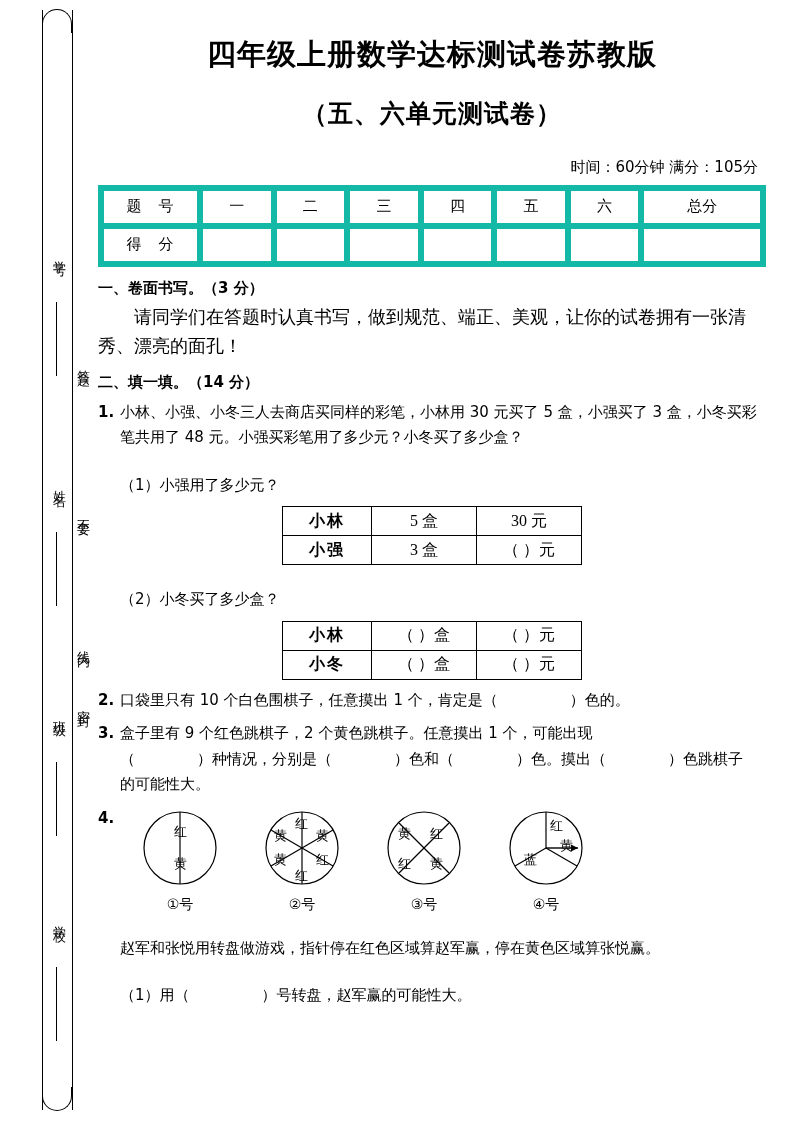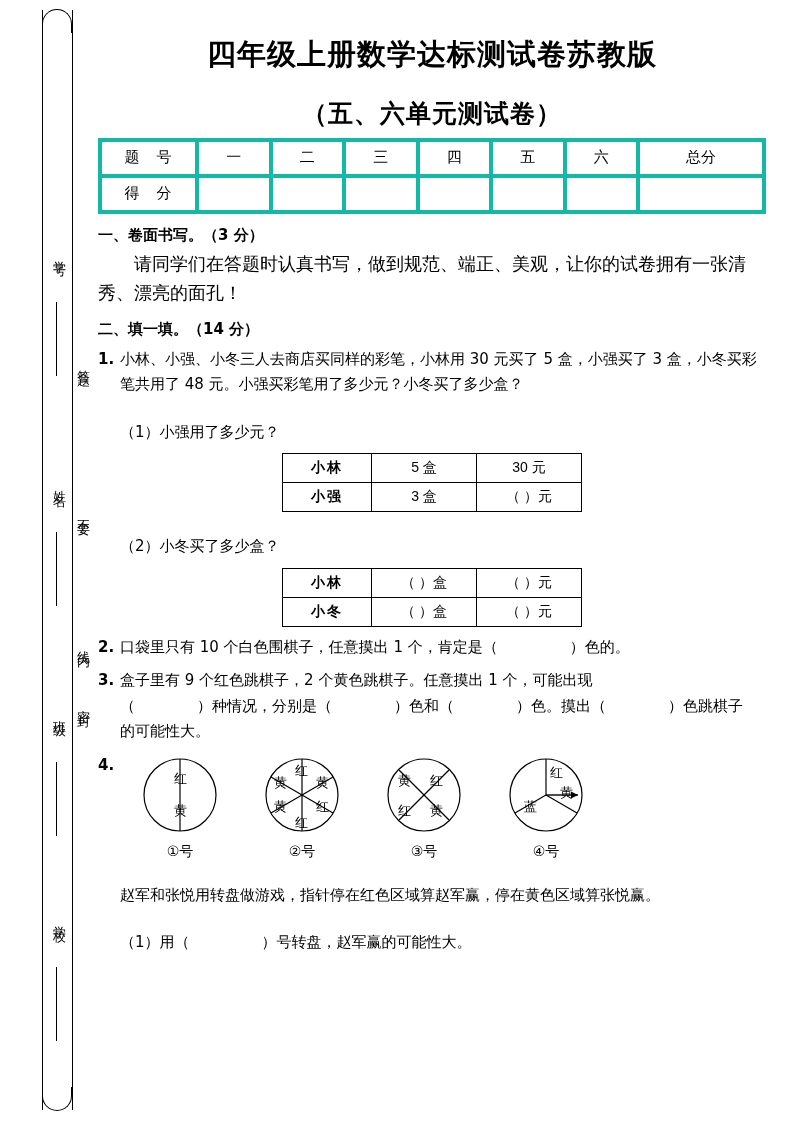--- a/index.html
+++ b/index.html
@@ -117,21 +117,21 @@
     margin-right: 8px;
   }
   table.score {
     border-collapse: collapse;
     margin-top: 8px;
     width: 668px;
     font-family: "DejaVu Sans", "Liberation Sans", sans-serif;
     font-size: 15px;
   }
   table.score td {
-    border: 4px solid #14b8a6;
+    border: 6px solid #14b8a6;
     height: 30px;
     text-align: center;
     vertical-align: middle;
   }
   table.score td.lbl {
     width: 86px;
     letter-spacing: 6px;
     padding-left: 6px;
   }
 
@@ -169,22 +169,22 @@
     line-height: 1.7;
     margin-top: 22px;
     padding-left: 22px;
   }
   .blank-m { display: inline-block; width: 62px; }
   .blank-l { display: inline-block; width: 72px; }
 
   
   table.mini {
     border-collapse: collapse;
-    font-family: Liberation Sans, sans-serif;
-    font-size: 14px;
+    font-family: Liberation Serif, serif;
+    font-size: 16px;
     margin: 8px auto 0 auto;
   }
   table.mini td {
     border: 1px solid #000;
     height: 28px;
     text-align: center;
     vertical-align: middle;
     padding: 0 6px;
   }
   table.mini td.c1 { width: 76px; font-weight: bold; letter-spacing: 2px; }
@@ -236,20 +236,21 @@
     <div class="vtext col-b" style="top:350px;">答题</div>
     <div class="vtext col-b" style="top:500px;">不要</div>
     <div class="vtext col-b" style="top:630px;">线内</div>
     <div class="vtext col-b" style="top:690px;">密封</div>
   </div>
 
   <div class="content">
 
     <h1 class="title">四年级上册数学达标测试卷苏教版</h1>
     <h2 class="subtitle">（五、六单元测试卷）</h2>
+    <div class="meta">时间：60分钟  满分：105分</div>
 
     <table class="score">
       <tbody>
           <tr>
         <td class="lbl">题 号</td>
         <td>一</td>
         <td>二</td>
         <td>三</td>
         <td>四</td>
         <td>五</td>

